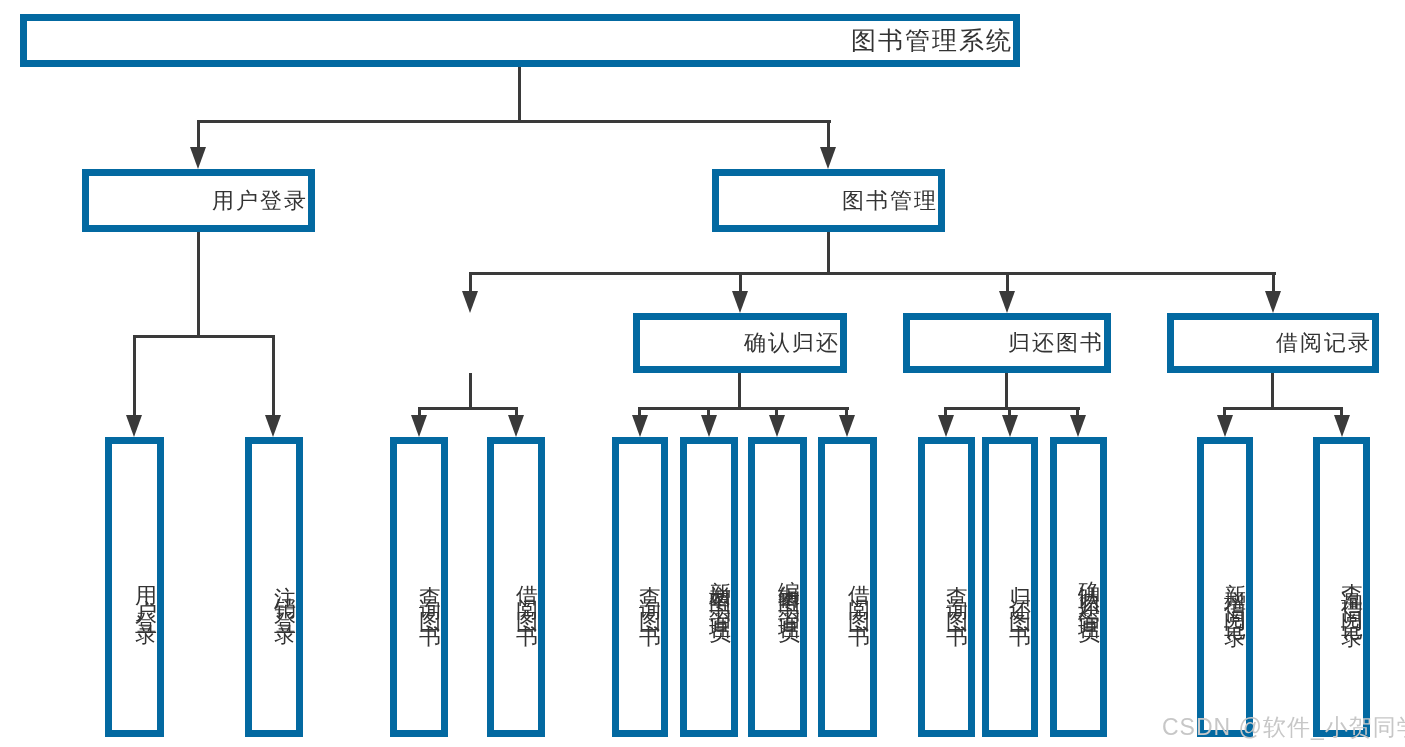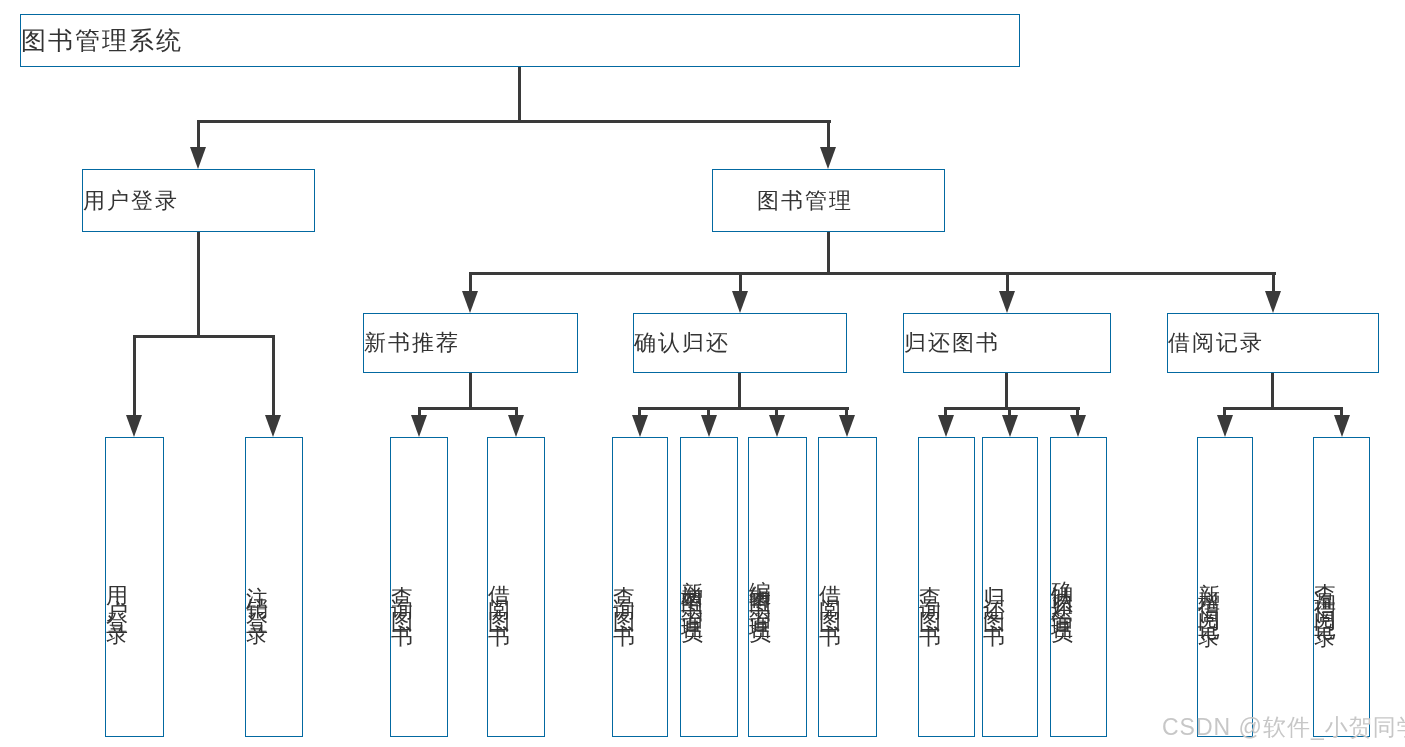--- a/index.html
+++ b/index.html
@@ -8,25 +8,25 @@
     width: 1405px;
     height: 747px;
     background: #ffffff;
     font-family: "Liberation Sans", "DejaVu Sans", sans-serif;
     color: #333333;
     overflow: hidden;
   }
   .box {
     position: absolute;
     box-sizing: border-box;
-    border: 1px solid #0369a1;
+    border: 7px solid #0369a1;
     background: #ffffff;
     display: flex;
     align-items: center;
-    justify-content: flex-start;
+    justify-content: flex-end;
   }
   .hbox { font-size: 22px; letter-spacing: 2px; }
   .rootbox { font-size: 25px; }
   .leaf { font-size: 22px; }
   .vtext {
     writing-mode: vertical-rl;
     text-orientation: mixed;
     line-height: 1;
     white-space: nowrap;
   }
@@ -67,23 +67,20 @@
   </div>
 
   <div class="box hbox" style="left:82px; top:169px; width:233px; height:63px;">
     <span>用户登录</span>
   </div>
 
   <div class="box hbox" style="left:712px; top:169px; width:233px; height:63px;padding-left:44px;">
     <span>图书管理</span>
   </div>
 
-  <div class="box hbox" style="left:363px; top:313px; width:215px; height:60px;">
-    <span>新书推荐</span>
-  </div>
 
   <div class="box hbox" style="left:633px; top:313px; width:214px; height:60px;">
     <span>确认归还</span>
   </div>
 
   <div class="box hbox" style="left:903px; top:313px; width:208px; height:60px;">
     <span>归还图书</span>
   </div>
 
   <div class="box hbox" style="left:1167px; top:313px; width:212px; height:60px;">

